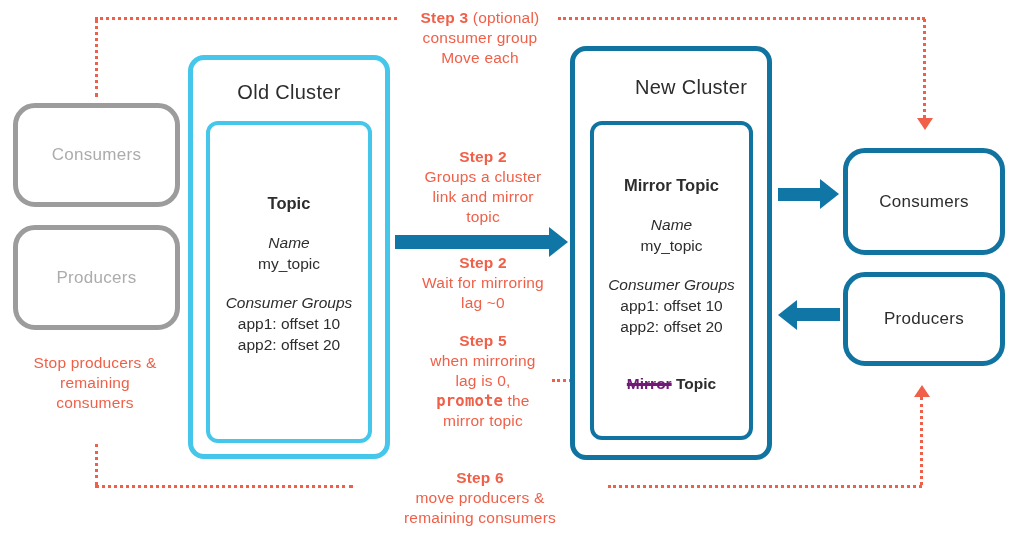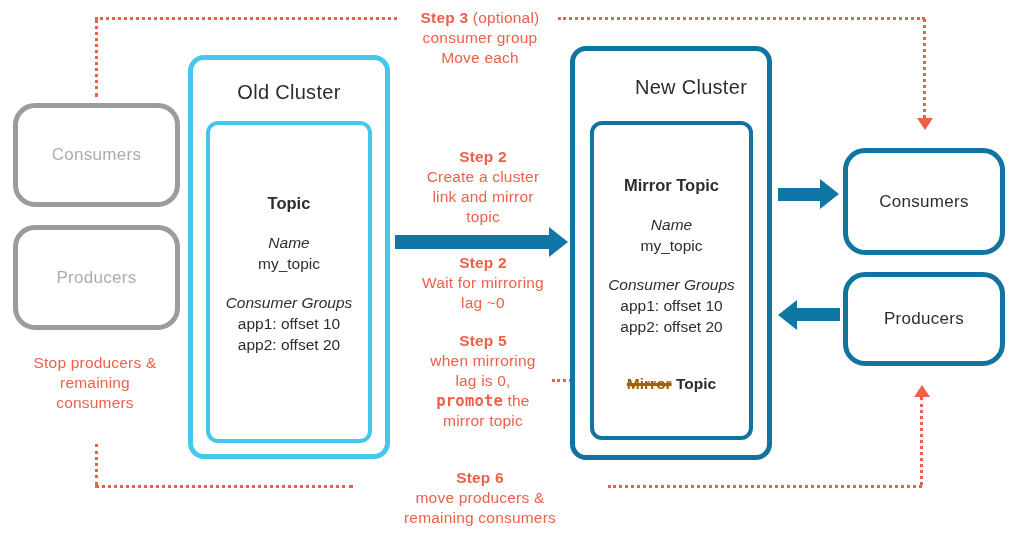--- a/index.html
+++ b/index.html
@@ -27,21 +27,21 @@
     position:absolute;border:4px solid;border-radius:12px;background:#fff;box-sizing:border-box;
     text-align:center;font-size:15.5px;line-height:21px;color:#2d2d2d;
   }
   .topicbox.cyan{border-color:#44c7ea;}
   .topicbox.teal{border-color:#1173a0;}
   .topicbox .b{font-weight:bold;font-size:16.5px;}
   .topicbox .i{font-style:italic;}
   .gap18{height:18px;}
   .gap36{height:36px;}
   .strike{
-    color:#a16207;font-weight:bold;
+    color:#701a75;font-weight:bold;
     text-decoration:line-through;text-decoration-thickness:3px;
   }
   .afterstrike{font-weight:bold;color:#2d2d2d;}
   
   .step{
     position:absolute;text-align:center;color:#f05f48;font-size:15.5px;line-height:20px;letter-spacing:.2px;
   }
   .step b{font-weight:bold;}
   .mono{font-family:"DejaVu Sans Mono","Liberation Mono",monospace;font-weight:bold;}
   
@@ -127,21 +127,21 @@
   </div>
 
   <div class="step" style="left:385px;top:8px;width:190px;text-align:center;">
     <div><b>Step 3</b><span> (optional)</span></div>
     <div>consumer group</div>
     <div>Move each</div>
   </div>
 
   <div class="step" style="left:400px;top:147px;width:166px;">
     <div><b>Step 2</b></div>
-    <div>Create a cluster</div>
+    <div>Groups a cluster</div>
     <div>link and mirror</div>
     <div>topic</div>
   </div>
 
   <div class="step" style="left:400px;top:253px;width:166px;">
     <div><b>Step 2</b></div>
     <div>Wait for mirroring</div>
     <div>lag ~0</div>
   </div>
 

